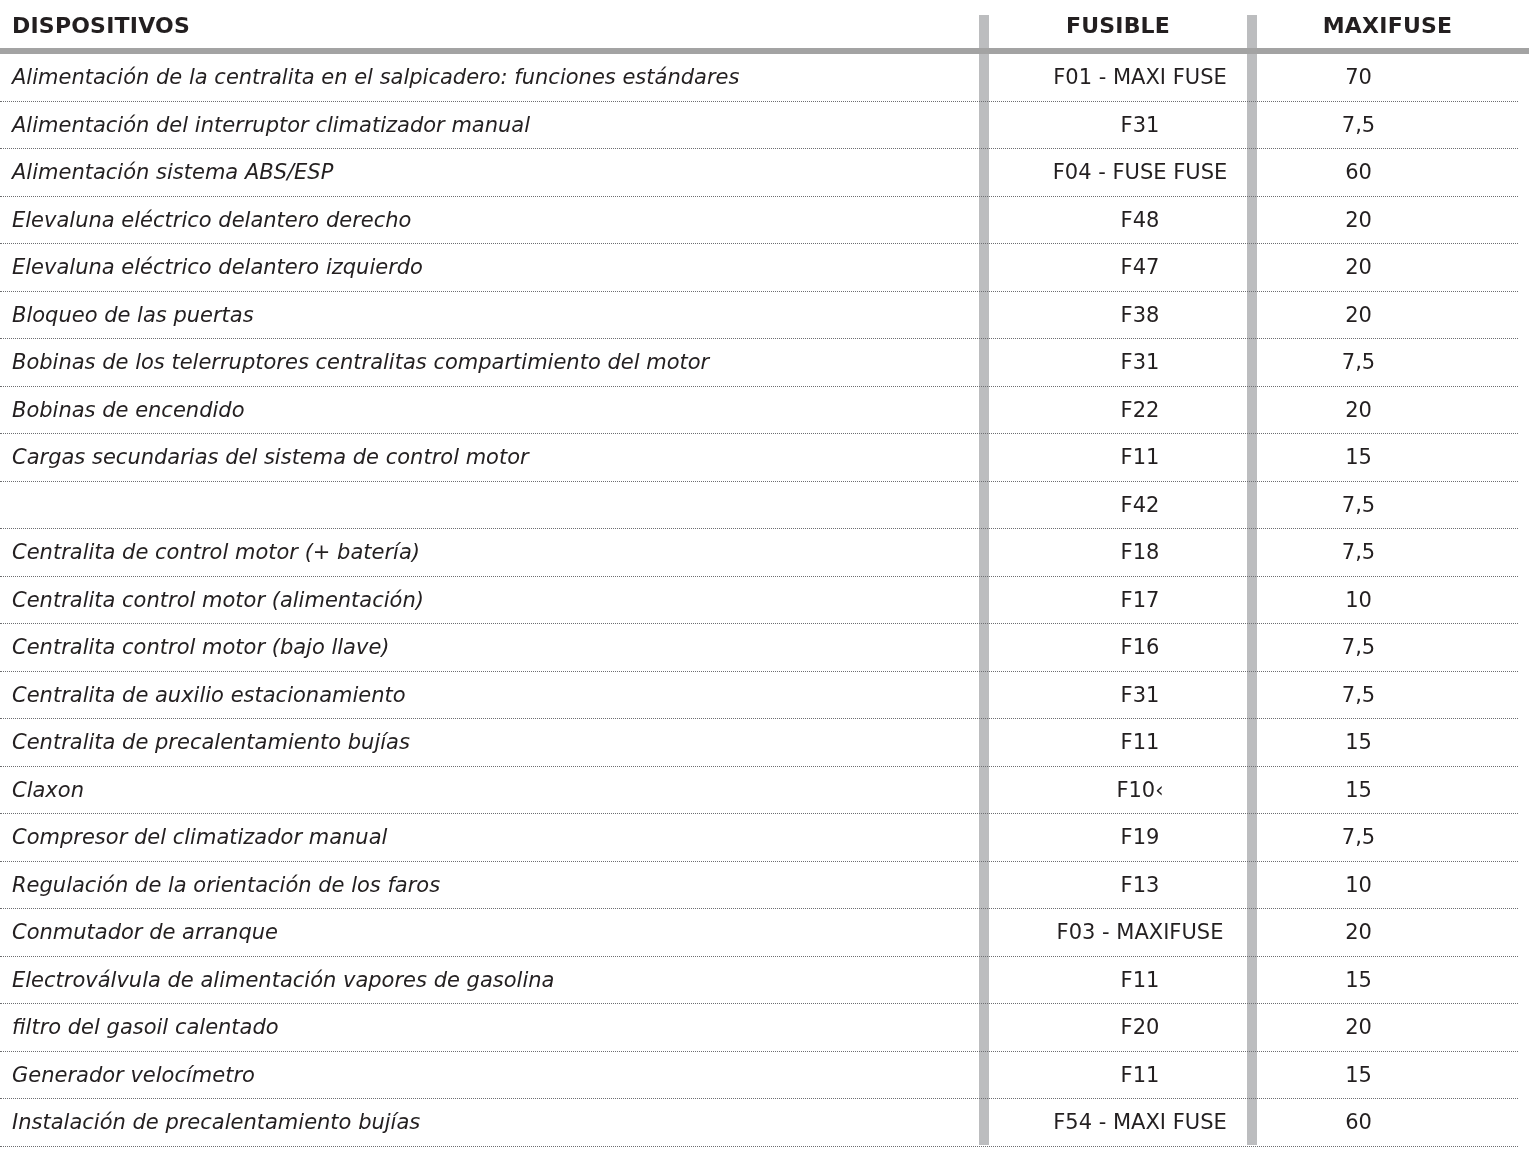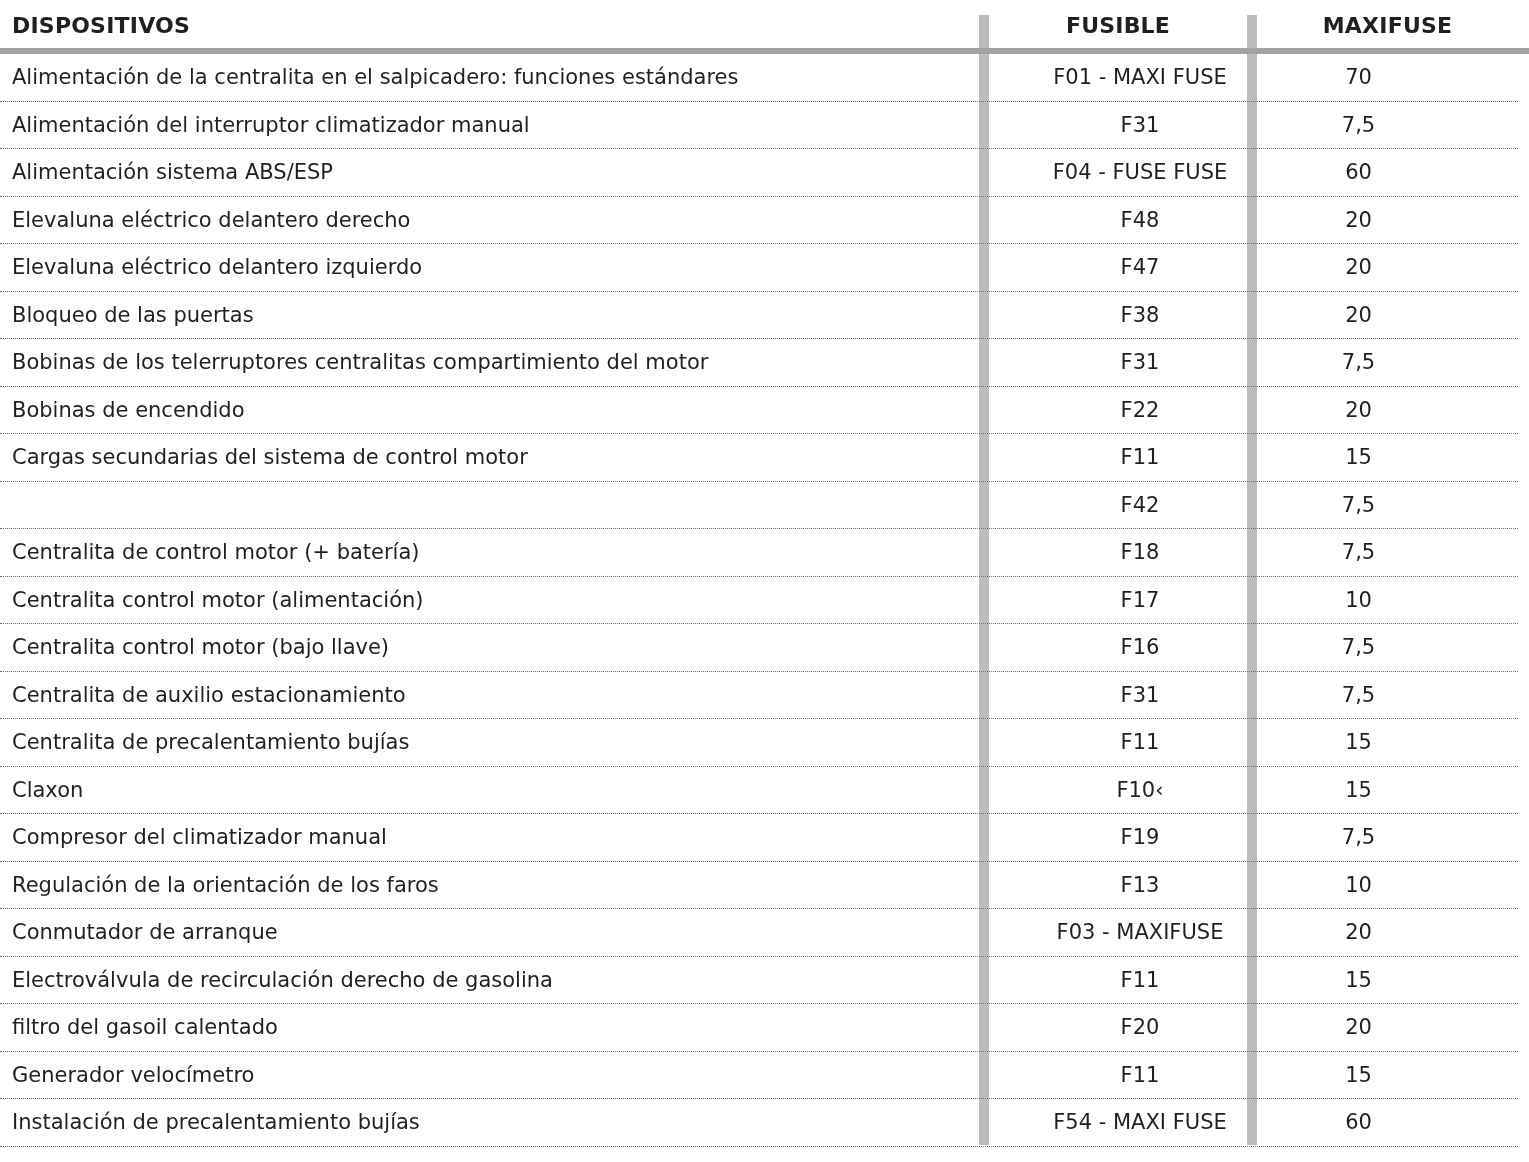--- a/index.html
+++ b/index.html
@@ -28,21 +28,21 @@
   .h-amp { left: 1257px; width: 261px; text-align: center; }
   .rows { position: absolute; left: 0; top: 54px; width: 1518px; }
   .row {
     position: relative; height: 46.5px;
     border-bottom: 1px dotted #6d6e71;
   }
   .cell {
     position: absolute; top: 0; height: 46.5px; line-height: 46px;
     font-size: 21px; white-space: nowrap;
   }
-  .c-dev { left: 12px; }
+  .c-dev { left: 12px; font-style: italic; }
   .c-fus { left: 989px; width: 302px; text-align: center; }
   .c-amp { left: 1228px; width: 261px; text-align: center; }
 </style>
 </head>
 <body>
 
 <div class="table">
   <div class="vbar v1"></div>
   <div class="vbar v2"></div>
 
@@ -141,21 +141,21 @@
         <span class="cell c-dev">Regulación de la orientación de los faros</span>
         <span class="cell c-fus">F13</span>
         <span class="cell c-amp">10</span>
       </div>
       <div class="row">
         <span class="cell c-dev">Conmutador de arranque</span>
         <span class="cell c-fus">F03 - MAXIFUSE</span>
         <span class="cell c-amp">20</span>
       </div>
       <div class="row">
-        <span class="cell c-dev">Electroválvula de recirculación derecho de gasolina</span>
+        <span class="cell c-dev">Electroválvula de alimentación vapores de gasolina</span>
         <span class="cell c-fus">F11</span>
         <span class="cell c-amp">15</span>
       </div>
       <div class="row">
         <span class="cell c-dev">filtro del gasoil calentado</span>
         <span class="cell c-fus">F20</span>
         <span class="cell c-amp">20</span>
       </div>
       <div class="row">
         <span class="cell c-dev">Generador velocímetro</span>

